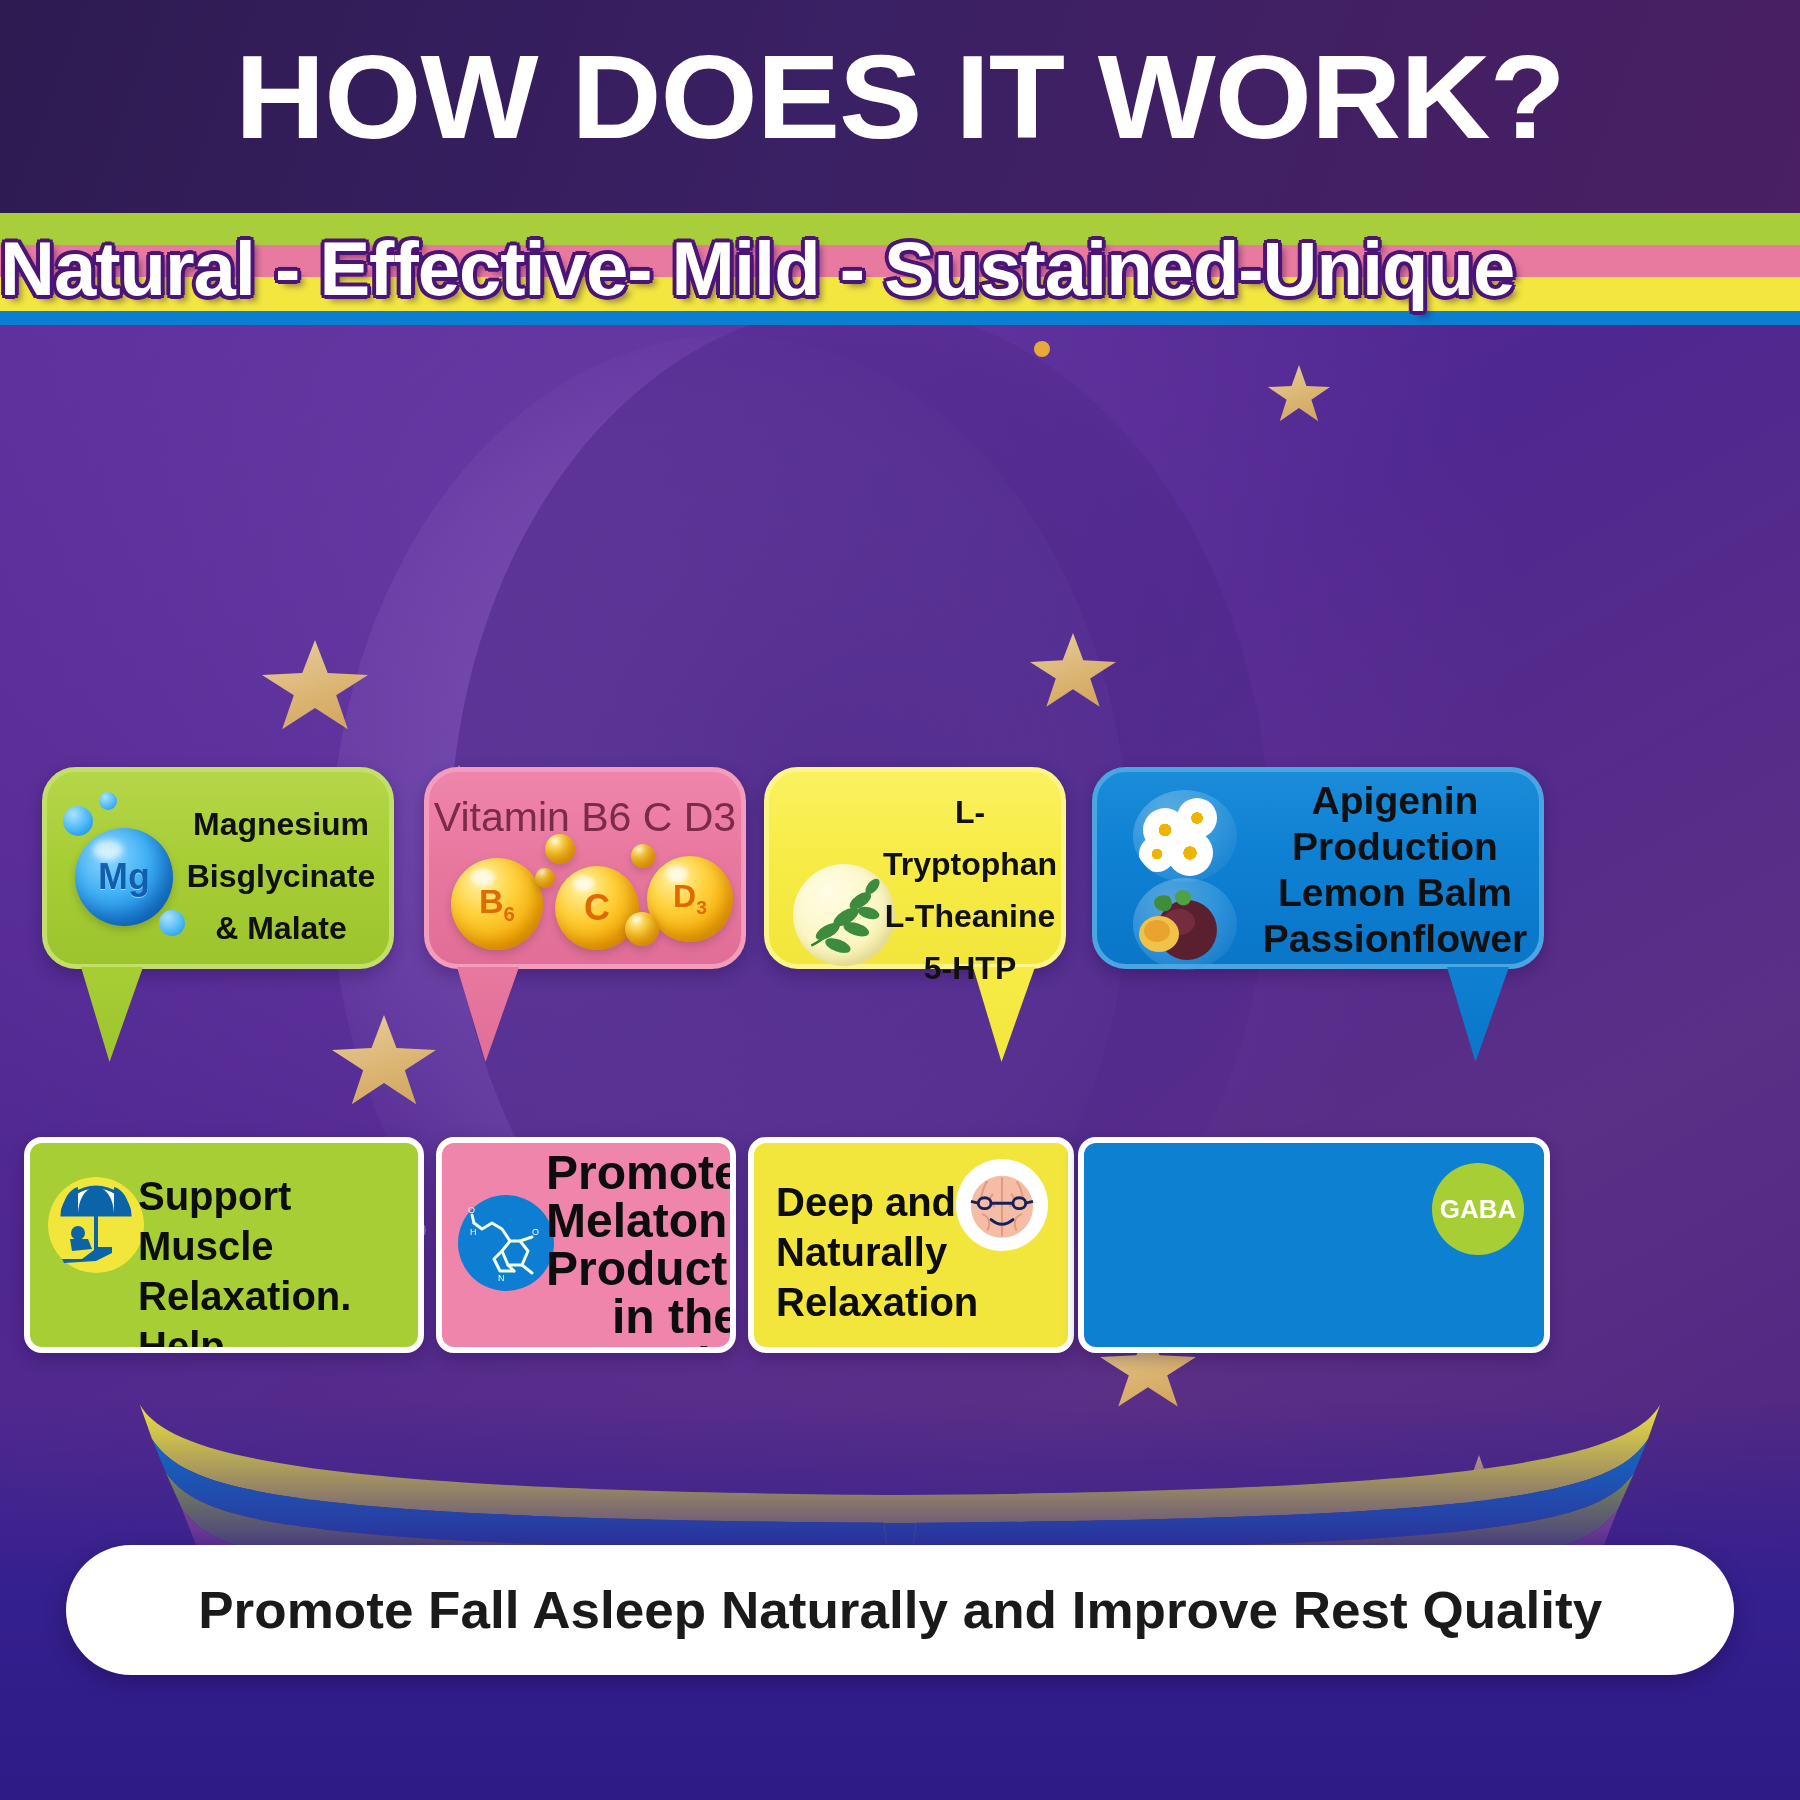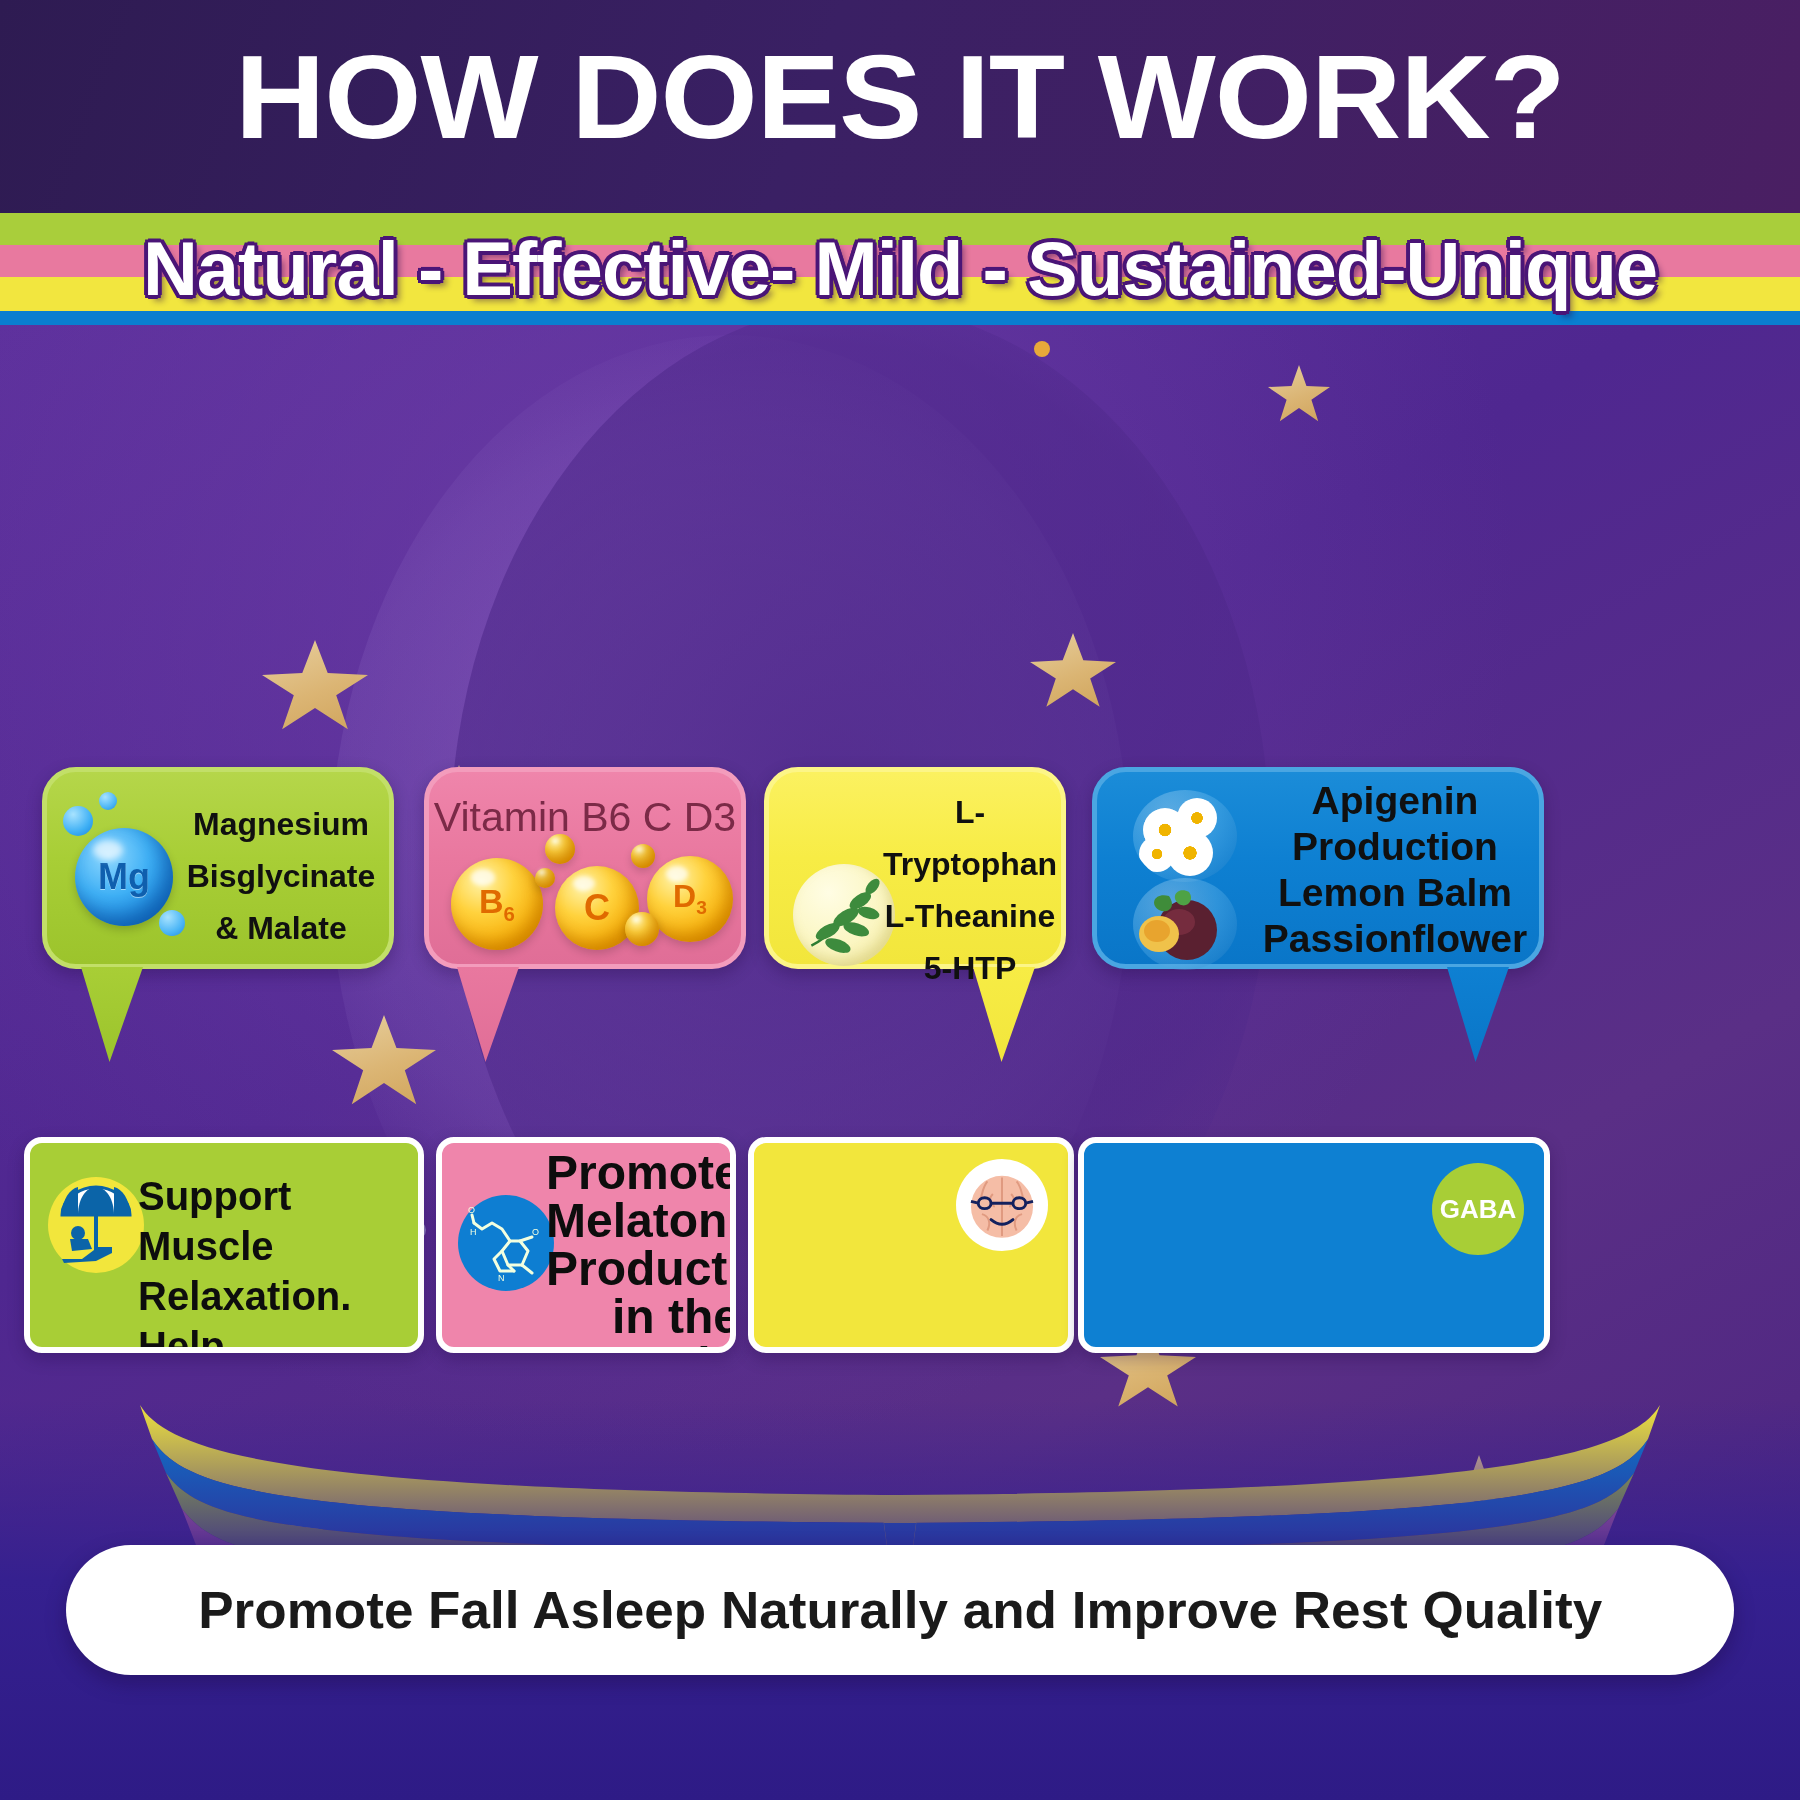--- a/index.html
+++ b/index.html
@@ -32,21 +32,20 @@
     overflow:hidden;
   }
   .stripe-band .s { position:absolute; left:0; width:1800px; }
   .s1 { top:0;   height:32px; background:#a9ce3b; }
   .s2 { top:32px; height:32px; background:#e8799f; }
   .s3 { top:64px; height:34px; background:#f2e63f; }
   .s4 { top:98px; height:14px; background:#0a7ed0; }
 
   .stripe-text {
     position:absolute; left:0; top:226px; width:1800px;
-    text-align:center;
     font-size:76px; line-height:86px; font-weight:bold;
     color:#ffffff;
     letter-spacing:-1px;
     text-shadow:
        4px 0 0 #4a1577, -4px 0 0 #4a1577, 0 4px 0 #4a1577, 0 -4px 0 #4a1577,
        3px 3px 0 #4a1577, -3px 3px 0 #4a1577, 3px -3px 0 #4a1577, -3px -3px 0 #4a1577,
        6px 6px 6px rgba(40,8,70,.45);
   }
 
   
@@ -444,20 +443,25 @@
         <g fill="none" stroke="#13215e" stroke-width="3.2">
           <path d="M20 44 C20 36 34 36 34 44 C34 52 20 52 20 44 Z"></path>
           <path d="M58 44 C58 36 72 36 72 44 C72 52 58 52 58 44 Z"></path>
           <path d="M34 44 L58 44"></path>
           <path d="M20 44 L12 42"></path>
           <path d="M72 44 L80 42"></path>
         </g>
         <path d="M34 62 Q46 72 58 62" stroke="#13215e" stroke-width="3.2" fill="none" stroke-linecap="round"></path>
       </svg>
     </div>
+    <div class="ctxt" style="position:absolute;left:22px;top:34px;width:250px;">
+      <div>Deep and</div>
+      <div>Naturally</div>
+      <div>Relaxation</div>
+    </div>
   </div>
 
   <div class="card" id="c4">
     <div class="gaba-badge">
       <span>GABA</span>
     </div>
   </div>
 
   <div class="ribbon">
     <svg viewBox="0 0 1800 260" width="1800" height="260" preserveAspectRatio="none" aria-hidden="true">

